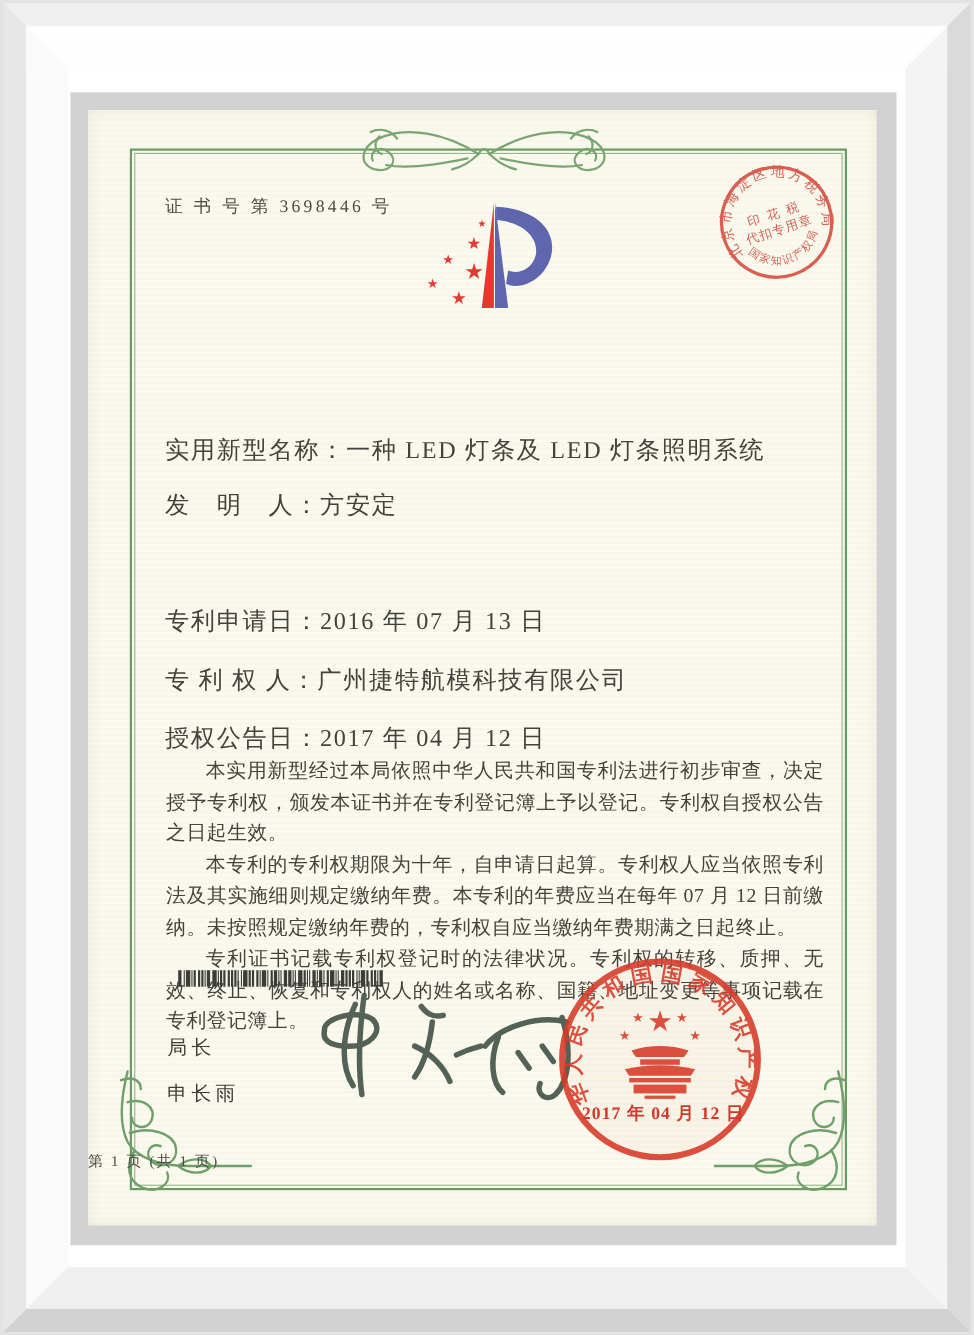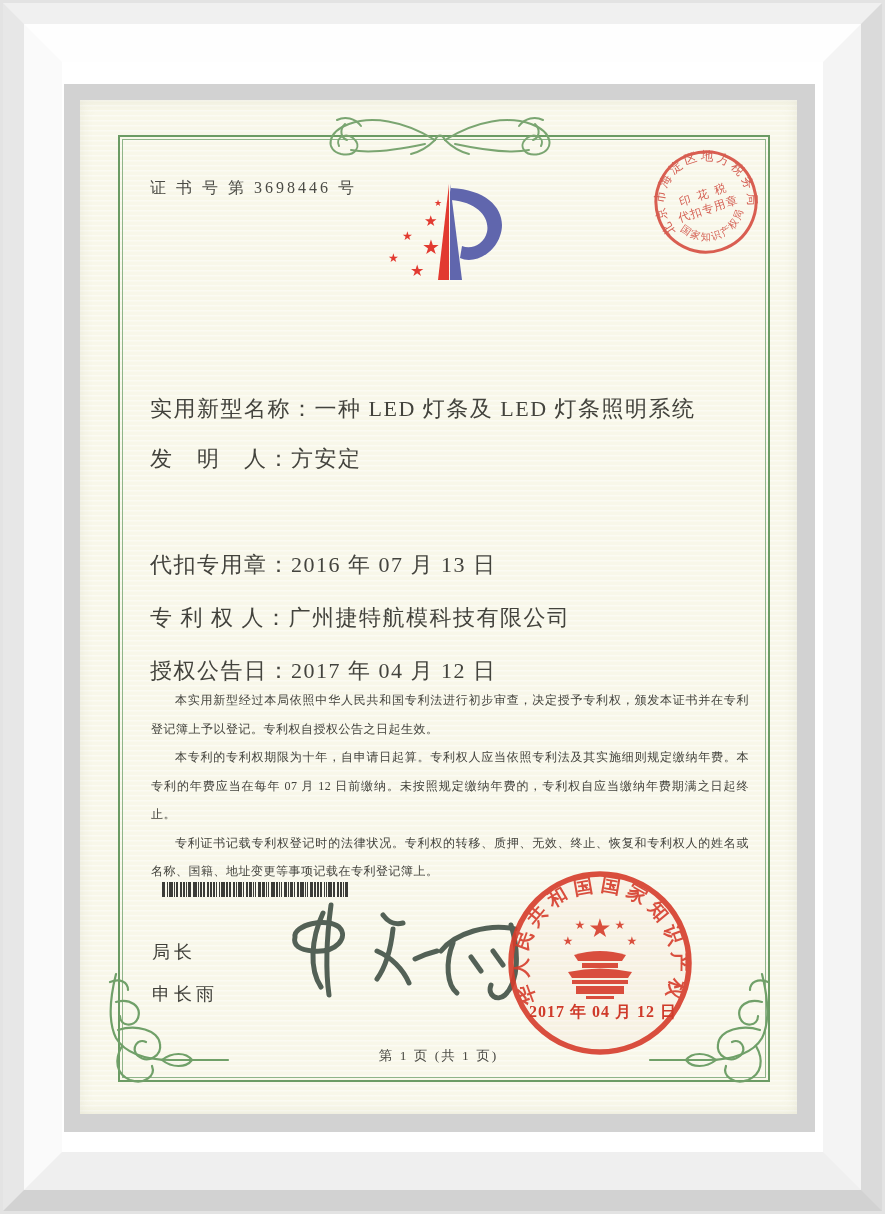--- a/index.html
+++ b/index.html
@@ -22,33 +22,33 @@
   .green-border{position:absolute;left:38px;top:35px;right:27px;bottom:32px;
     border:2.5px solid #6b9b64;}
   .green-border::after{content:"";position:absolute;inset:2px;border:1px solid #8fb489;}
   .ornament{position:absolute;pointer-events:none;}
   
   .cert-no{position:absolute;left:70px;top:78px;font-size:16px;letter-spacing:3px;color:#4b4b45;}
   .logo{position:absolute;left:300px;top:80px;width:130px;height:104px;}
   .title{position:absolute;left:0;top:188px;width:100%;text-align:center;
     font-size:40px;font-weight:bold;color:#53534c;letter-spacing:9px;}
   .field{position:absolute;left:70px;font-size:22px;letter-spacing:1.5px;color:#43433d;white-space:nowrap;}
-  .paras{position:absolute;left:71px;top:586px;width:598px;font-size:12px;
+  .paras{position:absolute;left:71px;top:586px;width:598px;font-size:18px;
     line-height:28.5px;letter-spacing:.5px;text-align:justify;color:#43433d;}
   .paras p{margin:0;text-indent:2em;}
   .barcode{position:absolute;left:82px;top:782px;width:188px;height:15px;display:flex;align-items:stretch;}
   .barcode i{display:block;background:#3c3c38;height:100%;}
   .signer-title{position:absolute;left:72px;top:840px;font-size:18px;letter-spacing:4px;color:#3f3f39;}
   .signer-name{position:absolute;left:72px;top:882px;font-size:18px;letter-spacing:4px;color:#3f3f39;}
   .signature{position:absolute;left:185px;top:795px;width:320px;height:115px;}
   .seal{position:absolute;left:422px;top:765px;width:196px;height:196px;}
   .seal-date{position:absolute;left:428px;top:902px;width:190px;text-align:center;
     font-size:16px;letter-spacing:1px;color:#cf3a2a;font-weight:bold;white-space:nowrap;}
   .tax-stamp{position:absolute;left:560px;top:36px;width:132px;height:132px;}
-  .footer{position:absolute;left:0;top:947px;width:100%;text-align:center;font-size:13.5px;
+  .footer{position:absolute;left:0;top:947px;width:100%;font-size:13.5px;
     letter-spacing:2px;color:#4b4b45;}
 </style>
 </head>
 <body>
 
 <div class="photo">
   <div class="frame-outer"></div>
   <div class="frame-inner"></div>
   <div class="frame-edge"></div>
   <div class="mat-band"></div>
@@ -107,21 +107,21 @@
         <text x="42" y="74" font-size="20">★</text>
         <text x="8" y="82" font-size="12">★</text>
         <text x="30" y="96" font-size="16">★</text>
         <text x="54" y="26" font-size="9">★</text>
       </g>
     </svg>
 
 
     <div class="field" style="top:294px"><span>实用新型名称：</span><span>一种 LED 灯条及 LED 灯条照明系统</span></div>
     <div class="field" style="top:344px"><span>发　明　人：</span><span>方安定</span></div>
-    <div class="field" style="top:450px"><span>代扣专用章：</span><span>2016 年 07 月 13 日</span></div>
+    <div class="field" style="top:450px"><span>专利申请日：</span><span>2016 年 07 月 13 日</span></div>
     <div class="field" style="top:503px"><span>专 利 权 人：</span><span>广州捷特航模科技有限公司</span></div>
     <div class="field" style="top:556px"><span>授权公告日：</span><span>2017 年 04 月 12 日</span></div>
 
     <div class="paras">
       <p>本实用新型经过本局依照中华人民共和国专利法进行初步审查，决定授予专利权，颁发本证书并在专利登记簿上予以登记。专利权自授权公告之日起生效。</p>
       <p>本专利的专利权期限为十年，自申请日起算。专利权人应当依照专利法及其实施细则规定缴纳年费。本专利的年费应当在每年 07 月 12 日前缴纳。未按照规定缴纳年费的，专利权自应当缴纳年费期满之日起终止。</p>
       <p>专利证书记载专利权登记时的法律状况。专利权的转移、质押、无效、终止、恢复和专利权人的姓名或名称、国籍、地址变更等事项记载在专利登记簿上。</p>
     </div>
 
     <div class="barcode">

